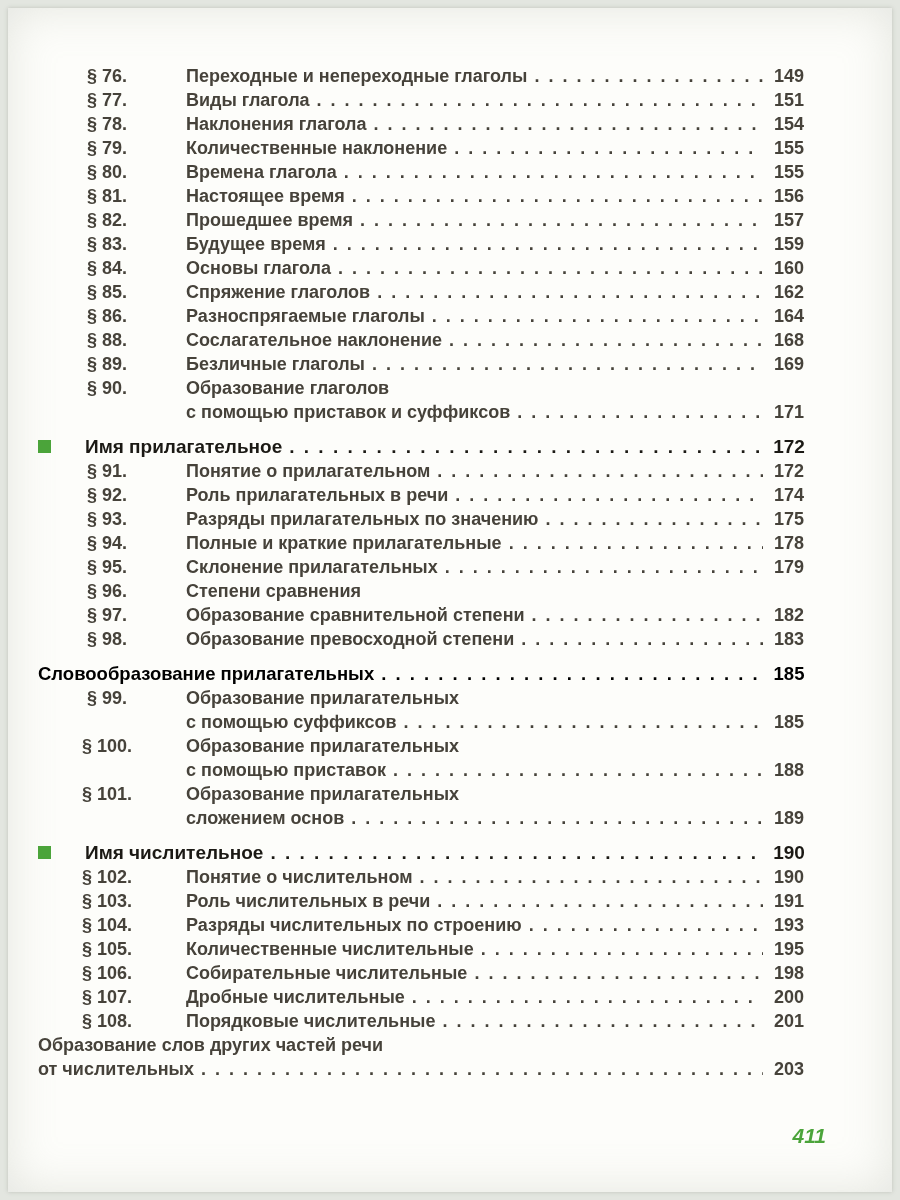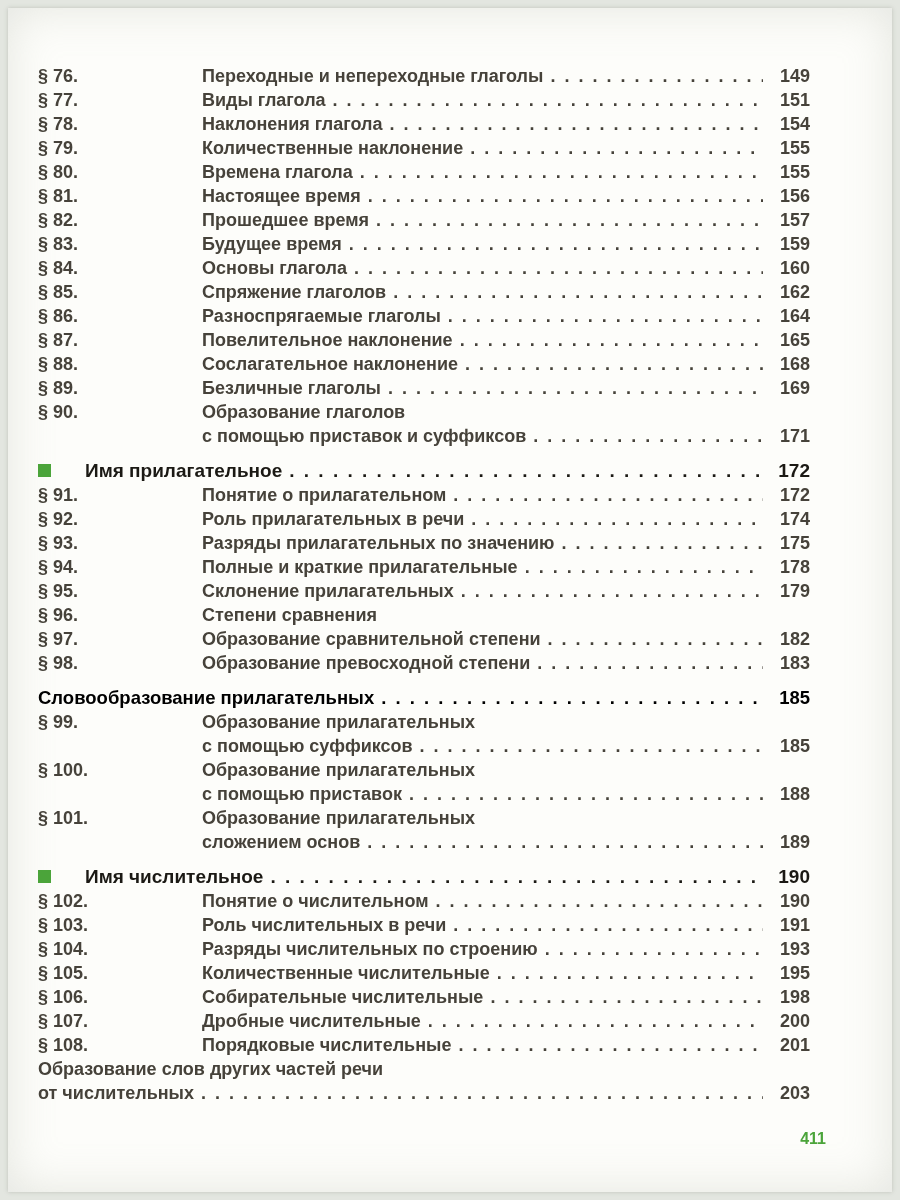--- a/index.html
+++ b/index.html
@@ -21,40 +21,40 @@
     left:30px; top:56px;
     width:772px;
     color:var(--ink,#46423a);
     font-size:18px;
     font-weight:bold;
     line-height:24px;
   }
   .row.entry { display:flex; }
   .num {
     width:138px;
-    padding-right:26px;
-    text-align:left;
+    padding-right:10px;
+    text-align:center;
     white-space:nowrap;
     flex:none;
   }
   .body { flex:1; display:flex; flex-direction:column; min-width:0; }
   .line { display:flex; align-items:baseline; min-width:0; }
   .title { white-space:nowrap; }
   .dots {
     flex:1 1 auto;
     overflow:hidden;
     white-space:nowrap;
     margin:0 5px 0 7px;
     min-width:0;
   }
   .dots::after {
     content:". . . . . . . . . . . . . . . . . . . . . . . . . . . . . . . . . . . . . . . . . . . . . . . . . . . . . . . . . . . . . . . . . . . . . . . . . . . .";
     letter-spacing:2px;
   }
-  .pg { min-width:42px; text-align:right; flex:none; }
+  .pg { min-width:42px; text-align:center; flex:none; }
 
   .row.section {
     display:flex;
     align-items:baseline;
     margin-top:11px;
     color:var(--head,#1b1914);
     font-size:19px;
     gap:21px;
   }
   .row.section .bullet {
@@ -65,23 +65,24 @@
     align-self:center;
     margin-top:-2px;
   }
   .row.section .line { flex:1; }
   .row.section.plain { color:#000000; font-size:18.5px; }
 
   .folio {
     position:absolute;
     right:66px; bottom:44px;
     color:var(--accent,#4ba43a);
-    font-size:16px;
+    font-size:21px;
     font-weight:bold;
     font-family:"Liberation Sans", sans-serif;
+    font-style:italic;
   }
 </style>
 </head>
 <body>
 
 <div class="sheet">
   <div class="toc">
       <div class="row entry">
         <span class="num">§ 76.</span>
         <div class="body">
@@ -186,30 +187,20 @@
         <span class="num">§ 86.</span>
         <div class="body">
           <div class="line">
             <span class="title">Разноспрягаемые глаголы</span>
             <span class="dots"></span>
             <span class="pg">164</span>
           </div>
         </div>
       </div>
       <div class="row entry">
-        <span class="num">§ 87.</span>
-        <div class="body">
-          <div class="line">
-            <span class="title">Повелительное наклонение</span>
-            <span class="dots"></span>
-            <span class="pg">165</span>
-          </div>
-        </div>
-      </div>
-      <div class="row entry">
         <span class="num">§ 88.</span>
         <div class="body">
           <div class="line">
             <span class="title">Сослагательное наклонение</span>
             <span class="dots"></span>
             <span class="pg">168</span>
           </div>
         </div>
       </div>
       <div class="row entry">

